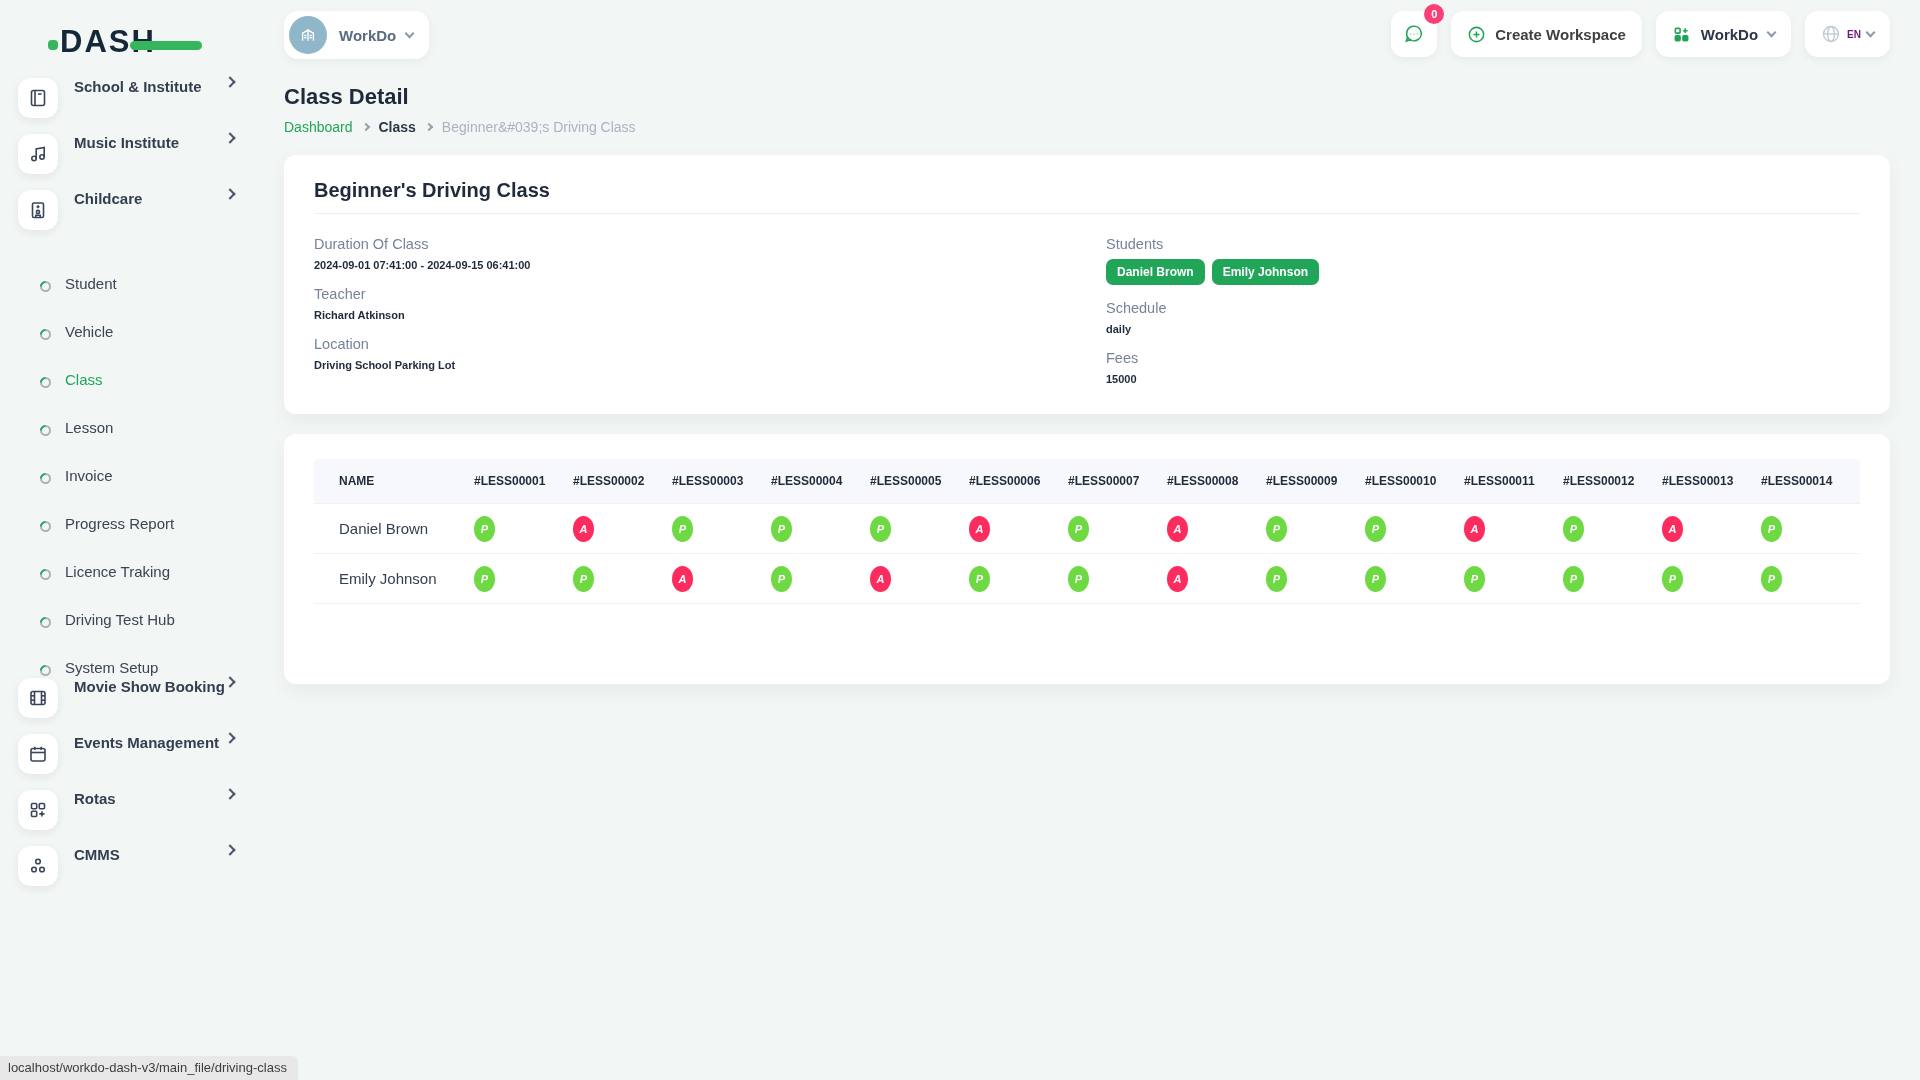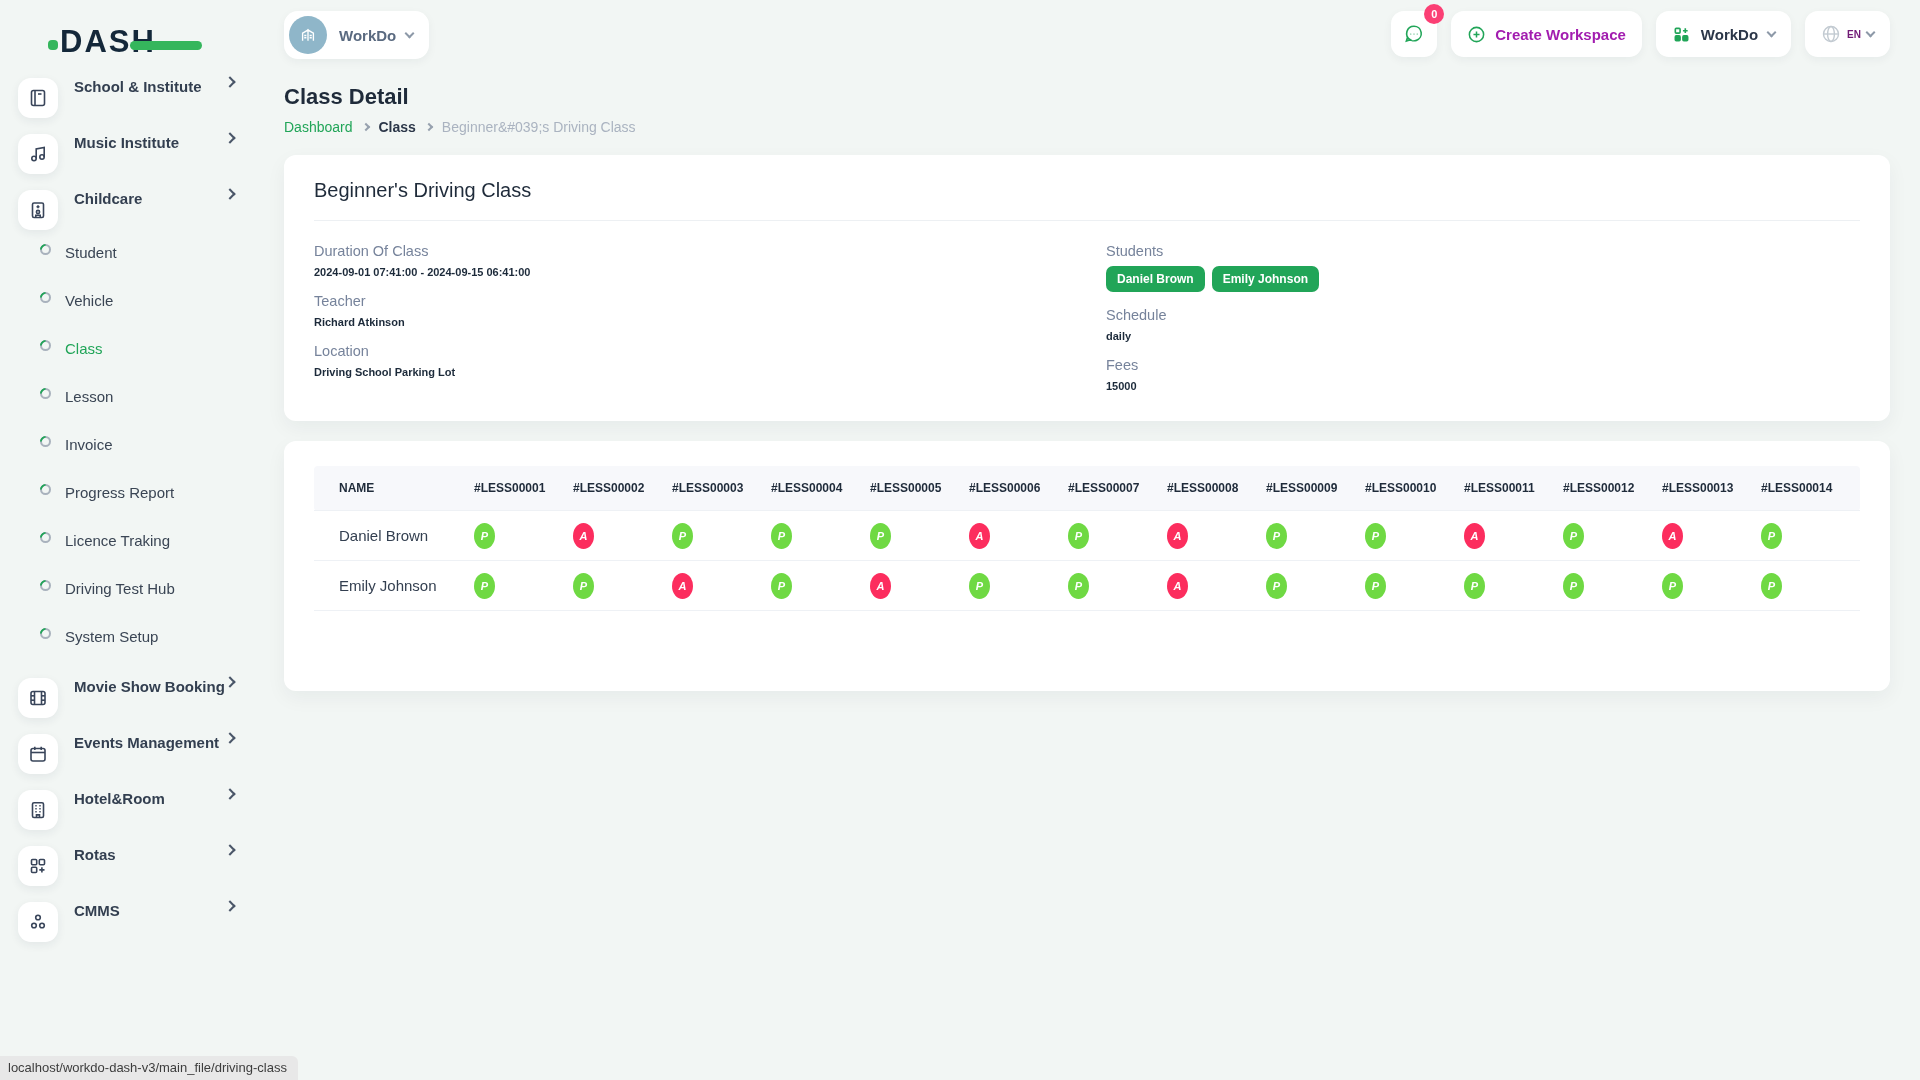--- a/index.html
+++ b/index.html
@@ -17,56 +17,56 @@
   .nav-item { display:flex; align-items:center; height:56px; width:236px; cursor:pointer; }
   .nav-item .pill { display:flex; align-items:flex-start; width:100%; height:52px; border-radius:14px; padding:0 14px 0 6px; }
   .nav-item.active .pill { background:#21a558; box-shadow:0 6px 14px rgba(33,165,88,.35); }
   .icon-box { width:40px; height:40px; border-radius:13px; background:#fff; box-shadow:0 3px 10px rgba(25,45,65,.07);
     display:flex; align-items:center; justify-content:center; flex:0 0 40px; }
   .nav-label { margin-left:16px; font-size:15px; font-weight:600; color:#333f50; flex:1; }
   .nav-item.active .nav-label { color:#fff; }
   .chev { width:8px; height:8px; border-right:2px solid #4a5668; border-bottom:2px solid #4a5668; transform:rotate(-45deg); flex:0 0 8px; }
   .nav-item.active .chev { border-color:#fff; transform:rotate(45deg); margin-top:-4px; }
   .subnav { list-style:none; }
-  .subnav li { display:flex; align-items:flex-start; height:48px; padding-left:28px; cursor:pointer; }
+  .subnav li { display:flex; align-items:flex-end; height:48px; padding-left:28px; cursor:pointer; }
   .ring { position:relative; width:11px; height:11px; border-radius:50%; border:2px solid #a9b2bd; flex:0 0 11px; }
   .ring::before { content:""; position:absolute; inset:-2px; border-radius:50%; border:2px solid transparent; border-top-color:#21a558; transform:rotate(-45deg); }
   .sub-label { margin-left:14px; font-size:15px; font-weight:500; color:#3a4554; }
   .subnav li.active .sub-label { color:#21a558; }
 
   
   .header { position:fixed; left:260px; top:0; width:1660px; height:70px; padding:11px 30px 0 24px;
     display:flex; align-items:flex-start; justify-content:space-between; }
   .ws-pill { display:flex; align-items:center; height:48px; background:#fff; border-radius:14px; padding:0 16px 0 5px;
     box-shadow:0 3px 10px rgba(25,45,65,.05); cursor:pointer; }
   .ws-avatar { width:38px; height:38px; border-radius:50%; background:#8fb6c9; display:flex; align-items:center; justify-content:center; }
   .ws-name { margin:0 10px 0 12px; font-size:15px; font-weight:600; color:#5a6a80; }
   .chev-sm { width:7px; height:7px; border-right:2px solid #8d99a8; border-bottom:2px solid #8d99a8; transform:rotate(45deg); margin-top:-3px; }
   .header-right { display:flex; align-items:center; gap:14px; }
   .hbtn { height:46px; background:#fff; border-radius:13px; box-shadow:0 3px 10px rgba(25,45,65,.05);
     display:flex; align-items:center; padding:0 16px; cursor:pointer; border:none; font-family:inherit; }
   .hbtn.square { width:46px; justify-content:center; padding:0; position:relative; }
   .msg-badge { position:absolute; top:-7px; right:-7px; min-width:20px; height:20px; border-radius:10px; background:#fb3f74;
     color:#fff; font-size:11px; font-weight:700; line-height:20px; text-align:center; }
-  .green-label { color:#a21caf; font-size:15px; font-weight:600; margin-left:9px; }
+  .green-label { color:#404040; font-size:15px; font-weight:600; margin-left:9px; }
   .dark-label { color:#2b3648; font-size:15px; font-weight:600; margin:0 10px; }
   .en-label { color:#701a75; font-size:10px; font-weight:700; margin:0 6px; }
 
   
   .main { position:absolute; left:260px; top:70px; width:1660px; padding:14px 30px 0 24px; }
   .page-title { font-size:22px; font-weight:700; color:#1f2b3a; }
   .breadcrumb { display:flex; align-items:center; gap:10px; margin-top:9px; font-size:14px; }
   .crumb-link { color:#21a558; cursor:pointer; }
   .crumb-cur { color:#2b3648; font-weight:600; }
   .crumb-muted { color:#aab3c0; }
   .crumb-sep { width:6px; height:6px; border-right:2px solid #97a1ae; border-bottom:2px solid #97a1ae; transform:rotate(-45deg); }
 
   .card { background:#fff; border-radius:12px; box-shadow:0 7px 20px rgba(25,45,65,.05); margin-top:20px; }
   .card-1 { padding:24px 30px 14px 30px; }
-  .card-title { font-size:20px; font-weight:400; color:#1f2b3a; padding-bottom:18px; border-bottom:1px solid #edf0f3; }
+  .card-title { font-size:20px; font-weight:700; color:#1f2b3a; padding-bottom:11px; border-bottom:1px solid #edf0f3; }
   .detail-grid { display:grid; grid-template-columns:792px 1fr; padding-top:22px; }
   .field { margin-bottom:15px; }
   .field-label { font-size:14.5px; color:#76839b; margin-bottom:7px; }
   .field-value { font-size:11px; font-weight:700; color:#1c2a3a; }
   .student-badges { display:flex; gap:7px; margin:2px 0 6px 0; }
   .student-badge { background:#21a558; color:#fff; font-size:12px; font-weight:600; padding:6px 11px; border-radius:7px; }
 
   .card-2 { padding:25px 30px 52px 30px; min-height:250px; }
   table { width:100%; border-collapse:collapse; table-layout:fixed; }
   thead th { background:#f7f8fb; font-size:12px; font-weight:700; color:#1f2b3a; text-align:left;
@@ -198,32 +198,20 @@
       <div class="pill">
         <span class="icon-box">
           <svg width="20" height="20" viewBox="0 0 20 20" fill="none" stroke="#39455a" stroke-width="1.6">
               <rect x="3" y="4.5" width="14" height="12.5" rx="2"></rect>
               <line x1="3" y1="8.5" x2="17" y2="8.5"></line>
               <line x1="6.8" y1="2.8" x2="6.8" y2="6"></line>
               <line x1="13.2" y1="2.8" x2="13.2" y2="6"></line>
             </svg>
         </span>
         <span class="nav-label">Events Management</span>
-        <span class="chev"></span>
-      </div>
-    </li>
-    <li class="nav-item">
-      <div class="pill">
-        <span class="icon-box">
-          <svg width="20" height="20" viewBox="0 0 20 20" fill="none" stroke="#39455a" stroke-width="1.6">
-              <rect x="4.5" y="2.8" width="11" height="14.7" rx="1.5"></rect>
-              <path d="M7.3 5.8h1.4M11.3 5.8h1.4M7.3 8.8h1.4M11.3 8.8h1.4M7.3 11.8h1.4M11.3 11.8h1.4M8.5 17.5v-2.6h3v2.6"></path>
-            </svg>
-        </span>
-        <span class="nav-label">Hotel&amp;Room</span>
         <span class="chev"></span>
       </div>
     </li>
     <li class="nav-item">
       <div class="pill">
         <span class="icon-box">
           <svg width="20" height="20" viewBox="0 0 20 20" fill="none" stroke="#39455a" stroke-width="1.6">
               <rect x="3.5" y="3.5" width="5.2" height="5.2" rx="1"></rect>
               <rect x="11.3" y="3.5" width="5.2" height="5.2" rx="1"></rect>
               <rect x="3.5" y="11.3" width="5.2" height="5.2" rx="1"></rect>

